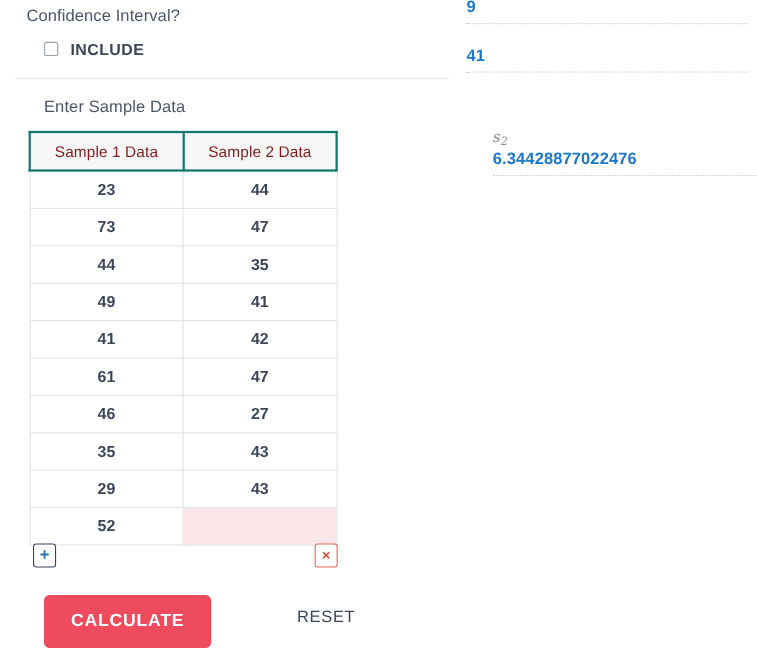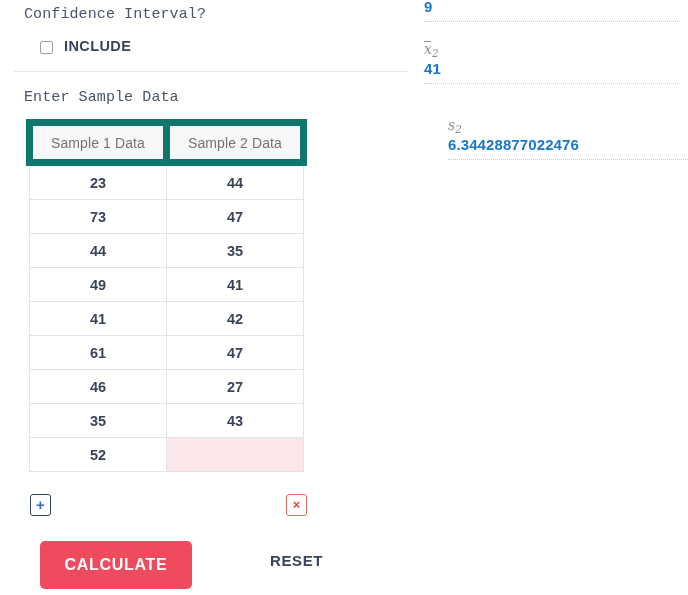--- a/index.html
+++ b/index.html
@@ -23,35 +23,34 @@
     top: 0;
     width: 420px;
     height: 595px;
   }
 
   .field-label {
     font-size: 15px;
     color: #4a5568;
     font-weight: 400;
     letter-spacing: 0.1px;
-    font-family: Liberation Mono, monospace;
   }
 
   #ci-question {
     position: absolute;
     left: 24px;
     top: 6px;
   }
 
   #include-row {
     position: absolute;
     left: 40px;
     top: 38px;
     display: flex;
-    align-items: flex-end;
+    align-items: flex-start;
     gap: 11px;
   }
   #include-checkbox {
     width: 13px;
     height: 13px;
     border: 1px solid #9aa1ab;
     border-radius: 2px;
     background: #fff;
     box-sizing: border-box;
     display: block;
@@ -68,42 +67,42 @@
     position: absolute;
     left: 14px;
     top: 71px;
     width: 394px;
     height: 1px;
     background: #e4e6e9;
   }
 
   #enter-sample-data {
     position: absolute;
-    left: 24px;
+    left: 40px;
     top: 89px;
   }
 
   
   #data-table-wrap {
     position: absolute;
     left: 26px;
     top: 119px;
     width: 281px;
   }
   table.data-table {
     border-collapse: collapse;
     width: 281px;
     table-layout: fixed;
   }
   table.data-table th {
     background: #f7f7f8;
-    border: 7px solid #0f766e;
+    border: 2px solid #0f766e;
     font-size: 14px;
     font-weight: 400;
-    color: #737373;
+    color: #7f1d1d;
     height: 31px;
     text-align: center;
     letter-spacing: 0.1px;
   }
   table.data-table td {
     border: 1px solid #e2e4e7;
     height: 31px;
     text-align: center;
     font-size: 14.5px;
     font-weight: 700;
@@ -172,21 +171,21 @@
     font-family: "Liberation Sans", sans-serif;
   }
   #reset-button {
     position: absolute;
     left: 270px;
     top: 552px;
     background: transparent;
     border: none;
     color: #3b4559;
     font-size: 15px;
-    font-weight: 700;
+    font-weight: 400;
     letter-spacing: 0.6px;
     cursor: pointer;
     padding: 0;
     font-family: "Liberation Sans", sans-serif;
   }
 
   
   #results-panel {
     position: absolute;
     left: 424px;
@@ -297,20 +296,24 @@
           </tr>
           <tr>
             <td>46</td>
             <td>27</td>
           </tr>
           <tr>
             <td>35</td>
             <td>43</td>
           </tr>
           <tr>
+            <td>29</td>
+            <td>43</td>
+          </tr>
+          <tr>
             <td>52</td>
             <td class="empty-error"></td>
           </tr>
         </tbody>
     </table>
   </div>
 
   <button id="add-row-button">+</button>
 
   <button id="remove-row-button">×</button>
@@ -323,23 +326,20 @@
 <div id="results-panel">
 
   <div class="result-block" id="result-block-0">
     <div class="value-row">
       <span class="result-value">9</span>
     </div>
     <span class="result-rule"></span>
   </div>
 
   <div class="result-block" id="result-block-1">
-    <span class="result-label">
-      <span class="bar-wrap">x</span><span class="sub">2</span>
-    </span>
     <div class="value-row">
       <span class="result-value">41</span>
     </div>
     <span class="result-rule"></span>
   </div>
 
   <div class="result-block" id="result-block-2">
     <span class="result-label">
       <span>s</span><span class="sub">2</span>
     </span>

